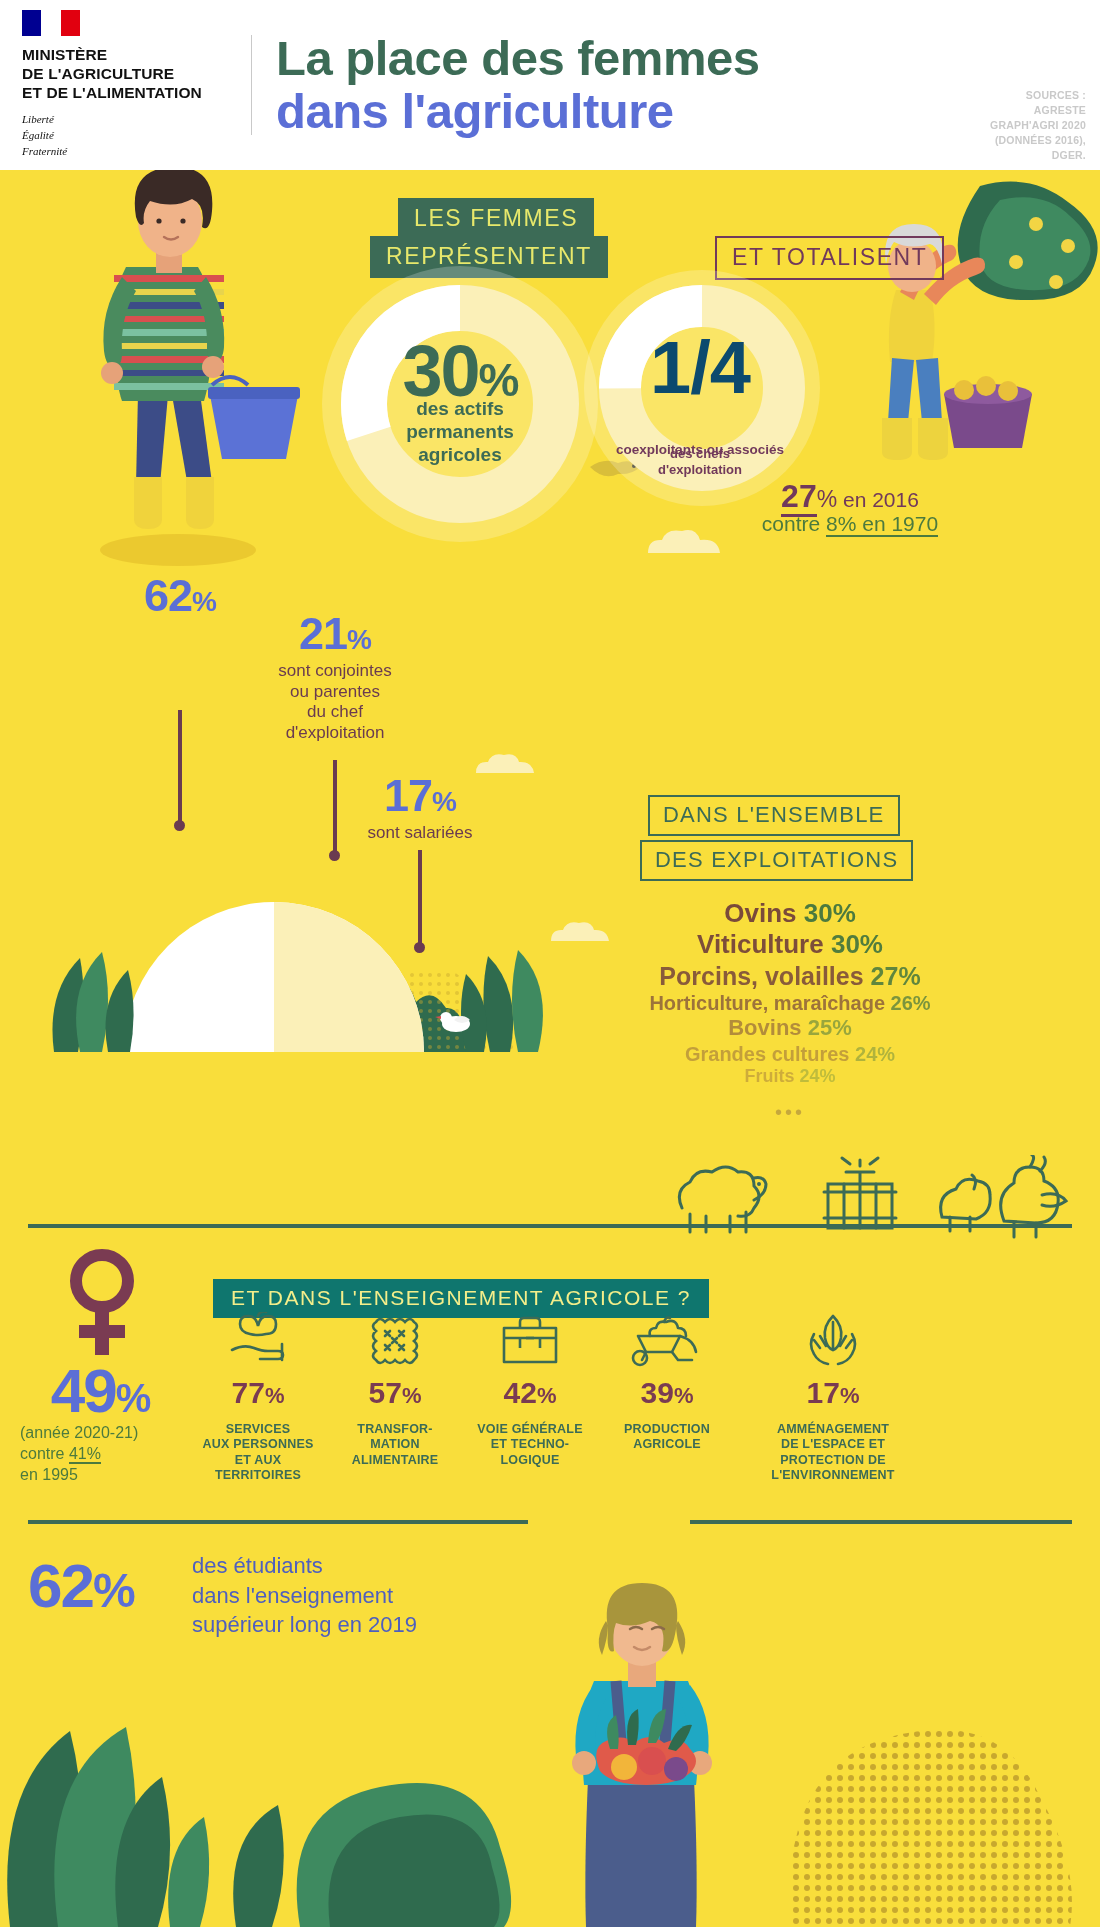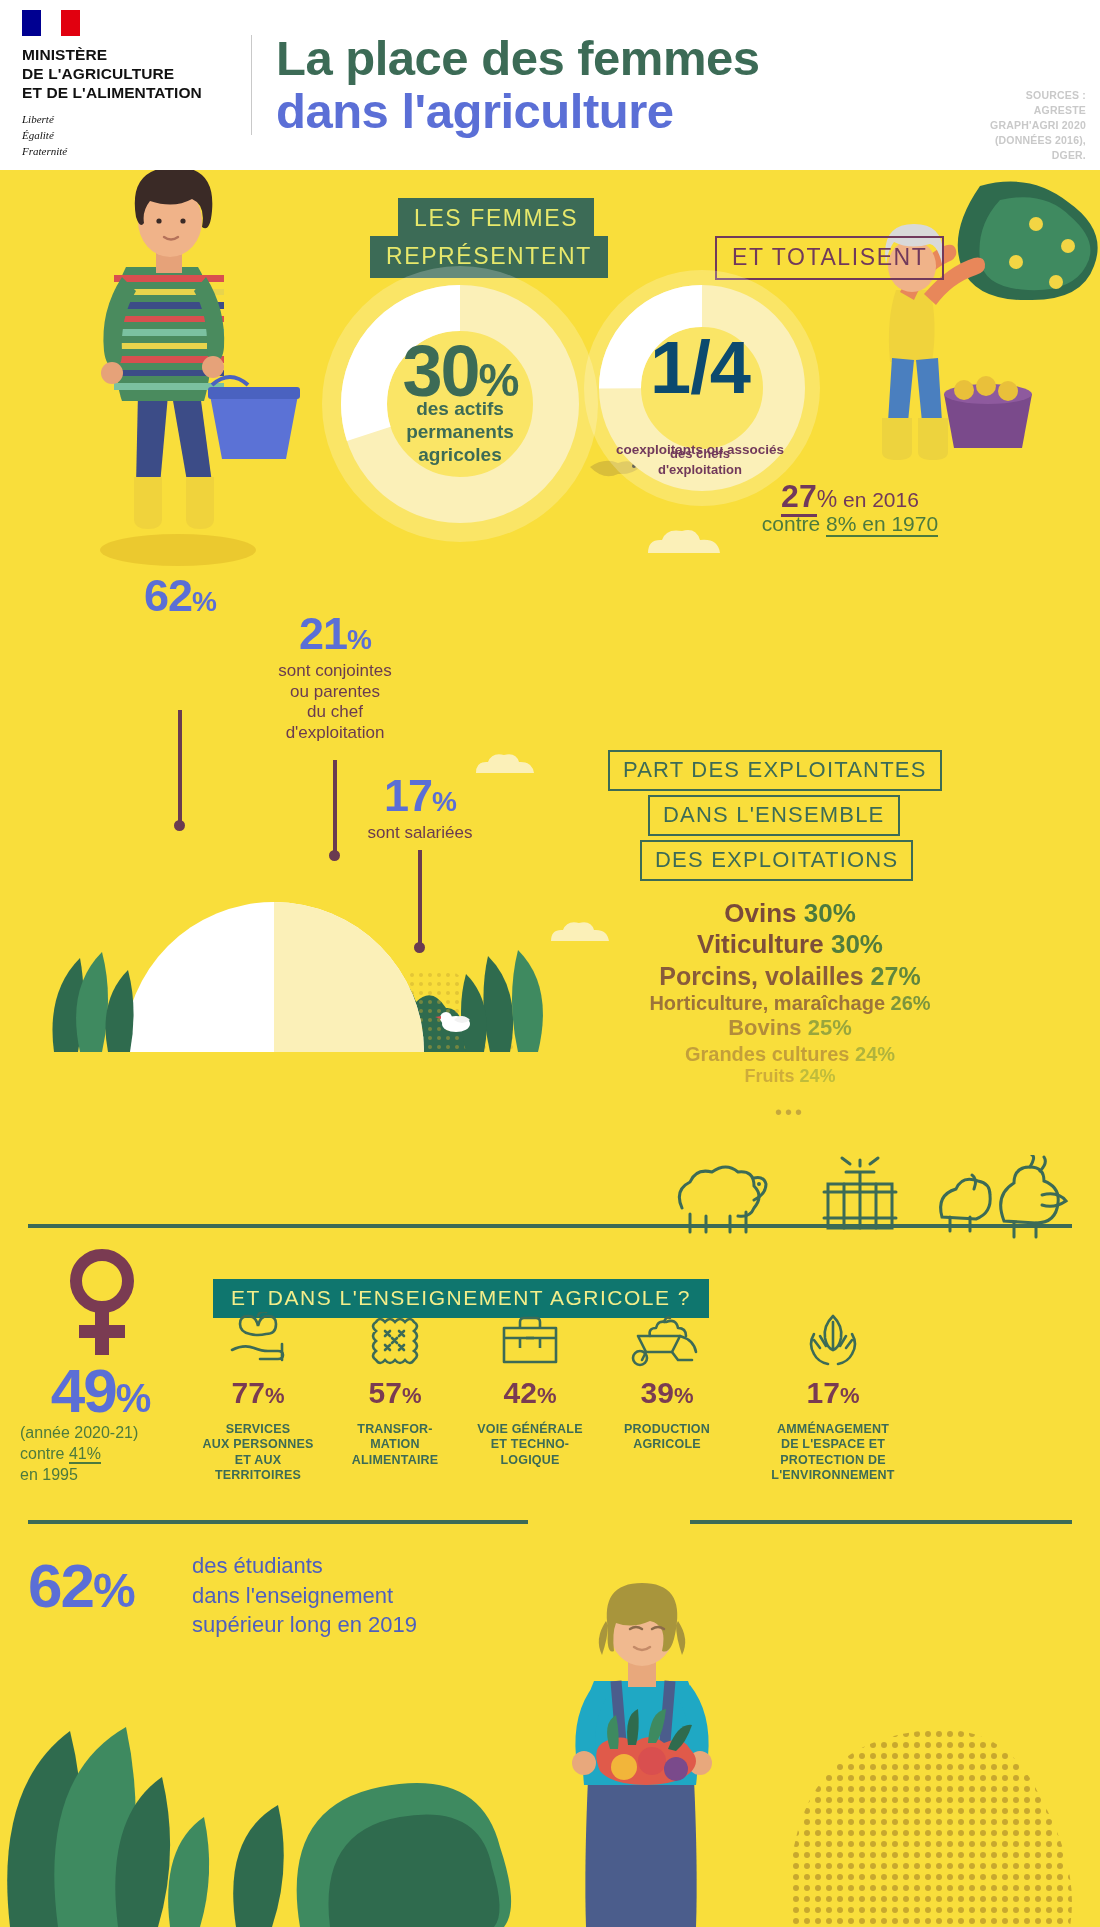--- a/index.html
+++ b/index.html
@@ -414,21 +414,20 @@
     <path d="M444 242 q10 -50 -18 -78 q-10 36 0 78 Z" fill="#2F6B4E"></path>
 
     <g transform="translate(404,200)">
       <ellipse cx="12" cy="14" rx="14" ry="8" fill="#FFFFFF"></ellipse>
       <circle cx="2" cy="8" r="6" fill="#FFFFFF"></circle>
       <path d="M-3 6 l-6 1 l6 2 Z" fill="#D94F4F"></path>
       <path d="M10 10 q8 -8 16 0 q-8 6 -16 0" fill="#F2F2F2"></path>
     </g>
   </svg>
 
-  <div class="pbox" style="left:608px;top:580px">PART DES EXPLOITANTES</div>
   <div class="pbox" style="left:648px;top:625px">DANS L'ENSEMBLE</div>
   <div class="pbox" style="left:640px;top:670px">DES EXPLOITATIONS</div>
 
   <div class="ranklist">
     <div class="rankrow" style="font-size:26px;opacity:1"><span class="lab">Ovins</span> <span class="val">30%</span></div>
     <div class="rankrow" style="font-size:26px;opacity:0.97"><span class="lab">Viticulture</span> <span class="val">30%</span></div>
     <div class="rankrow" style="font-size:25px;opacity:0.88"><span class="lab">Porcins, volailles</span> <span class="val">27%</span></div>
     <div class="rankrow" style="font-size:20px;opacity:0.72"><span class="lab">Horticulture, maraîchage</span> <span class="val">26%</span></div>
     <div class="rankrow" style="font-size:22px;opacity:0.55"><span class="lab">Bovins</span> <span class="val">25%</span></div>
     <div class="rankrow" style="font-size:20px;opacity:0.42"><span class="lab">Grandes cultures</span> <span class="val">24%</span></div>

